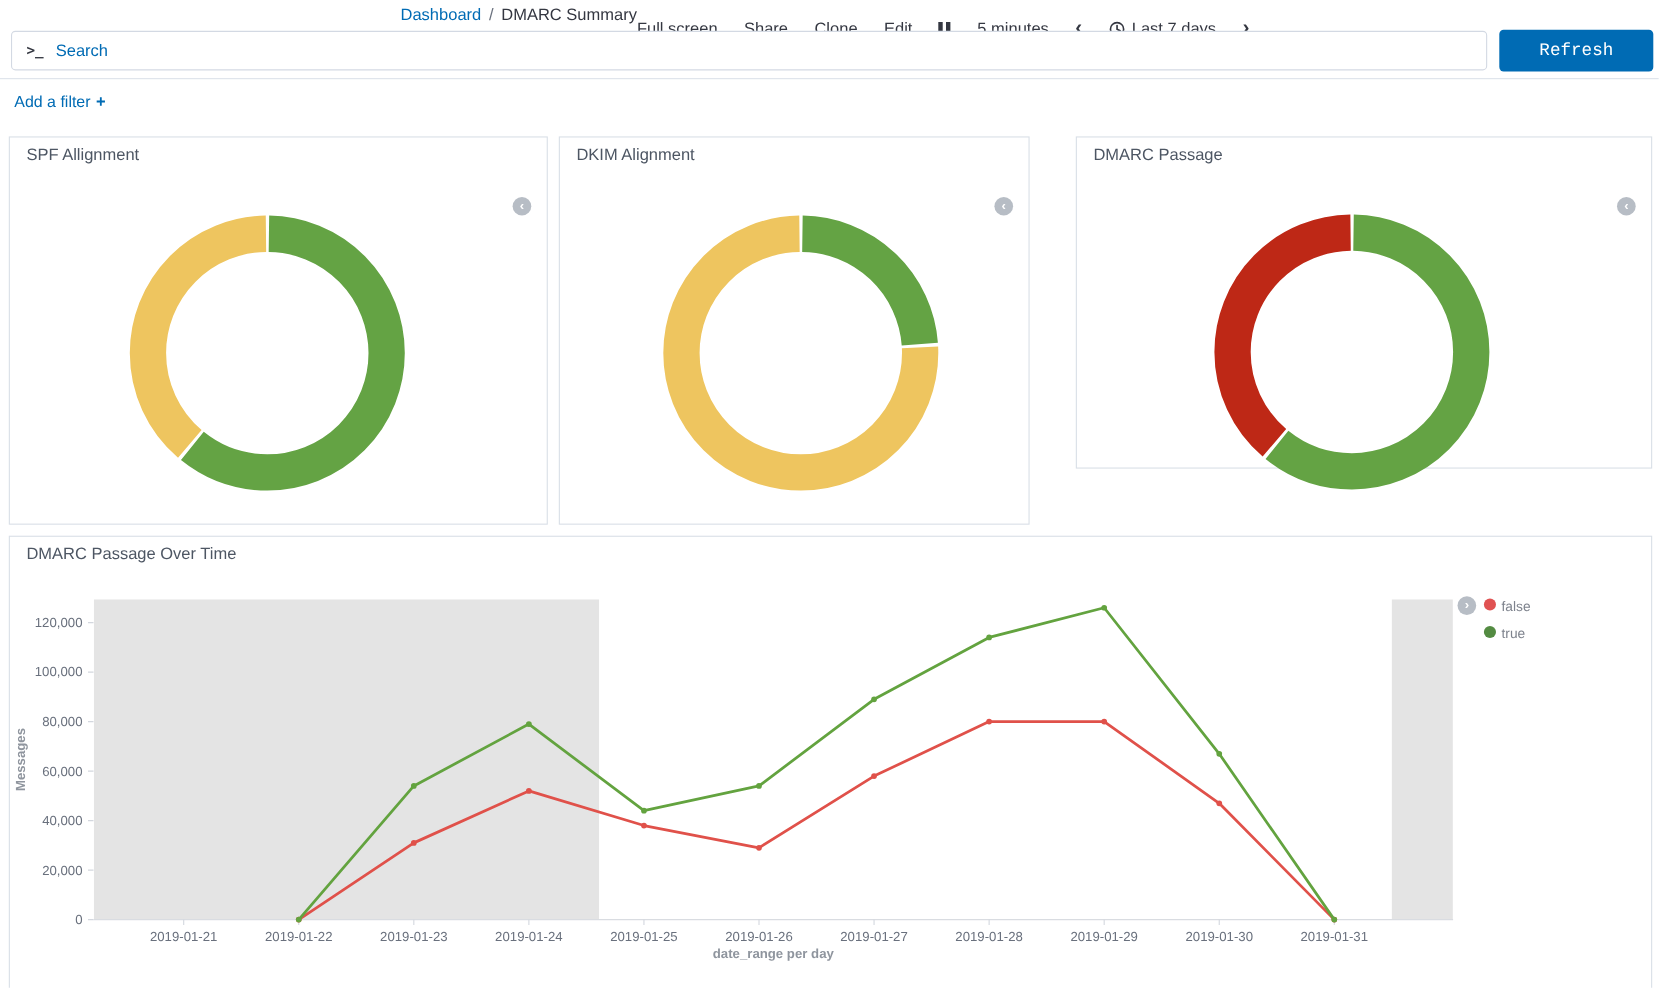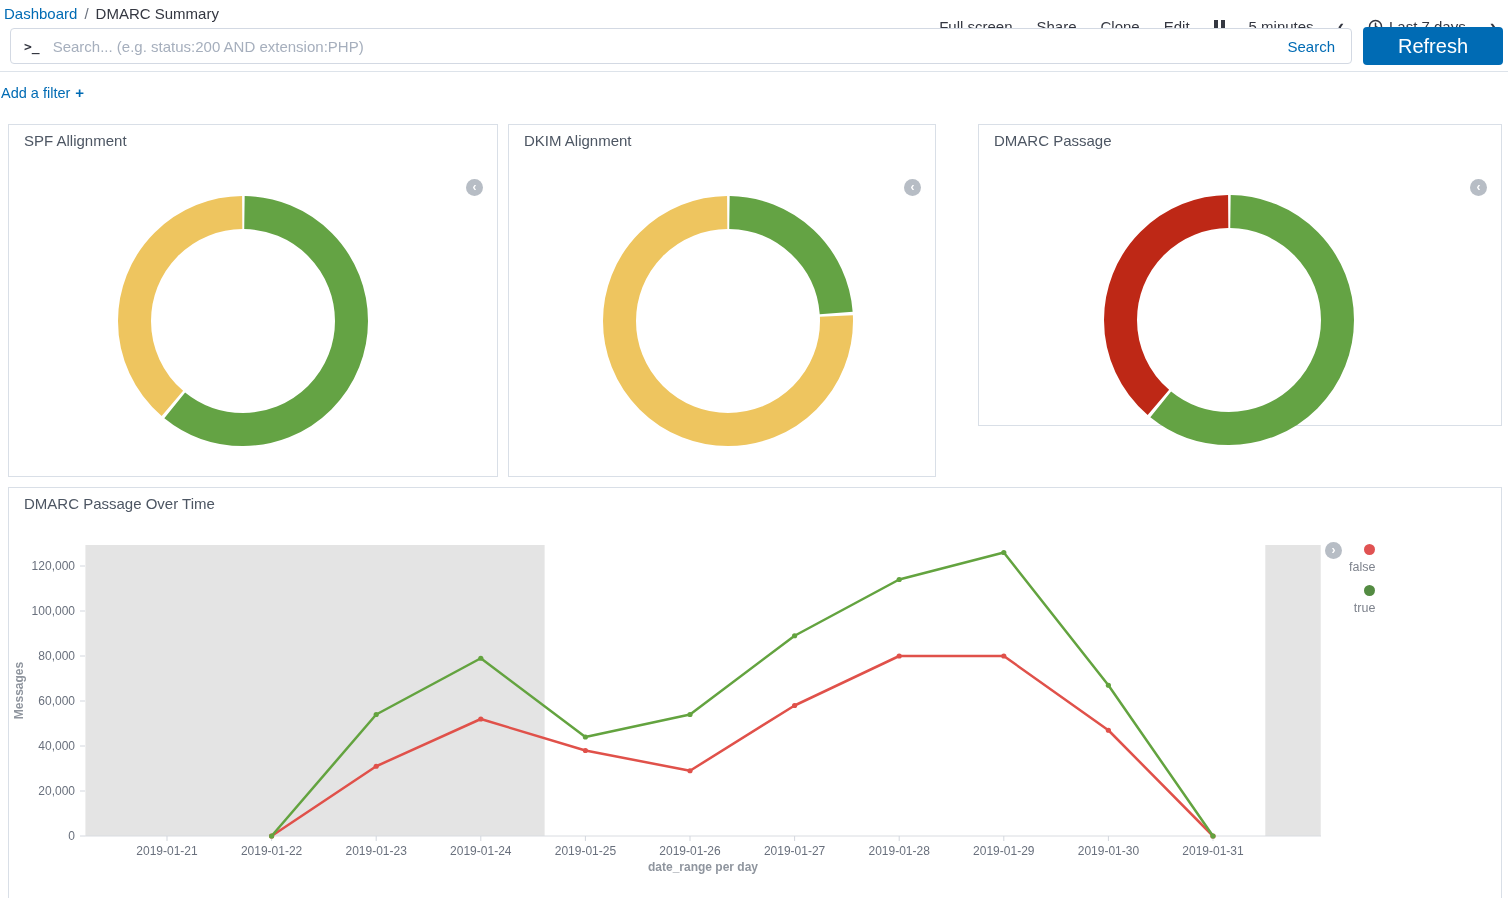--- a/index.html
+++ b/index.html
@@ -9,44 +9,44 @@
   }
   *{box-sizing:border-box;}
   html,body{margin:0;padding:0;}
   body{
     width:1508px;height:898px;position:relative;overflow:hidden;background:#fff;
     font-family:"Liberation Sans",sans-serif;color:var(--text-dark);
   }
   a{text-decoration:none;cursor:pointer;}
 
   
-  .topnav{position:absolute;top:0;left:2px;right:0;height:26px;display:flex;align-items:center;justify-content:space-between;padding:0 12px 0 2px;}
+  .topnav{position:absolute;top:0;left:2px;right:0;height:26px;display:flex;align-items:center;justify-content:center;padding:0 12px 0 2px;}
   .breadcrumb{font-size:15px;display:flex;gap:7px;align-items:baseline;}
   .breadcrumb a{color:var(--link-blue);}
   .breadcrumb .sep{color:#69707d;}
   .breadcrumb .current{color:var(--text-dark);}
   .topnav-right{display:flex;align-items:center;gap:24px;font-size:15px;margin-top:26px;}
   .topnav-right a{color:var(--text-dark);}
   .pause-icon{display:inline-flex;gap:3px;cursor:pointer;}
   .pause-icon i{width:4px;height:13px;background:var(--text-dark);}
   .chev{font-size:19px;font-weight:700;line-height:18px;color:var(--text-dark);cursor:pointer;}
   .time-group{display:flex;align-items:center;gap:6px;cursor:pointer;}
 
   
   .query-row{position:absolute;top:27px;left:0;right:0;height:38px;}
   .query-bar{position:absolute;left:10px;top:1px;width:1342px;height:36px;border:1px solid #d3d9e3;border-radius:4px;display:flex;align-items:center;background:#fff;}
   .prompt{margin:0 11px 0 13px;font-family:"DejaVu Sans Mono",monospace;font-weight:700;font-size:13px;color:var(--text-dark);}
   .query-bar input{flex:1;border:none;outline:none;font-size:15px;font-family:inherit;color:var(--text-dark);background:transparent;}
   .query-bar input::placeholder{color:#a6afbd;opacity:1;}
   .options{color:var(--link-blue);font-size:15px;margin-right:16px;}
-  .refresh-btn{position:absolute;left:1363px;top:0;width:140px;height:38px;background:var(--link-blue);color:#fff;border:none;border-radius:4px;font-size:20px;font-family:Liberation Sans, sans-serif;cursor:pointer;}
+  .refresh-btn{position:absolute;left:1363px;top:0;width:140px;height:38px;background:var(--link-blue);color:#fff;border:none;border-radius:4px;font-size:16px;font-family:Liberation Mono, monospace;cursor:pointer;}
 
   .divider{position:absolute;top:71px;left:0;width:100%;height:1px;background:#dde3ea;}
 
-  .filter-bar{position:absolute;top:84px;left:1px;font-size:14.5px;display:flex;gap:5px;align-items:center;}
+  .filter-bar{position:absolute;top:84px;left:13px;font-size:14.5px;display:flex;gap:5px;align-items:center;}
   .filter-bar a{color:var(--link-blue);}
   .plus{color:var(--link-blue);font-weight:700;font-size:15px;}
 
   
   .panel{position:absolute;background:#fff;border:1px solid var(--panel-border);}
   #panel-spf{left:8px;top:124px;width:490px;height:353px;}
   #panel-dkim{left:508px;top:124px;width:428px;height:353px;}
   #panel-dmarc{left:978px;top:124px;width:524px;height:302px;}
   #panel-timeline{left:8px;top:487px;width:1494px;height:474px;text-decoration:underline;}
   .panel-title{position:absolute;left:15px;top:7px;font-size:15px;color:var(--title-gray);}
@@ -55,21 +55,21 @@
   .timeline-collapse{left:1316px;top:54px;}
 
   .donut-box{position:absolute;}
   #donut-0{left:107px;top:69px;}
   #donut-1{left:92px;top:69px;}
   #donut-2{left:123px;top:68px;}
 
   #timeline-chart{position:absolute;left:0;top:0;width:1492px;height:408px;}
 
   .legend{position:absolute;left:1340px;top:56px;display:flex;flex-direction:column;gap:11px;font-size:12.5px;color:#7e838d;}
-  .legend-item{display:flex;align-items:flex-end;gap:5px;cursor:pointer;flex-direction:column;}
+  .legend-item{display:flex;align-items:flex-start;gap:5px;cursor:pointer;}
   .legend-dot{width:11px;height:11px;border-radius:50%;display:inline-block;}
 
   svg text{font-family:"Liberation Sans",sans-serif;}
 </style>
 </head>
 <body>
 
 <div class="topnav">
   <div class="breadcrumb">
     <a>Dashboard</a>
@@ -94,21 +94,20 @@
       </svg>
       <span>Last 7 days</span>
     </span>
     <span class="chev">›</span>
   </div>
 </div>
 
 <div class="query-row">
   <div class="query-bar">
     <span class="prompt">&gt;_</span>
-    <input type="text" placeholder="Search... (e.g. status:200 AND extension:PHP)" style="">
     <a class="options">Search</a>
   </div>
   <button class="refresh-btn">Refresh</button>
 </div>
 
 <div class="divider"></div>
 
 <div class="filter-bar">
   <a>Add a filter</a>
   <span class="plus">+</span>

